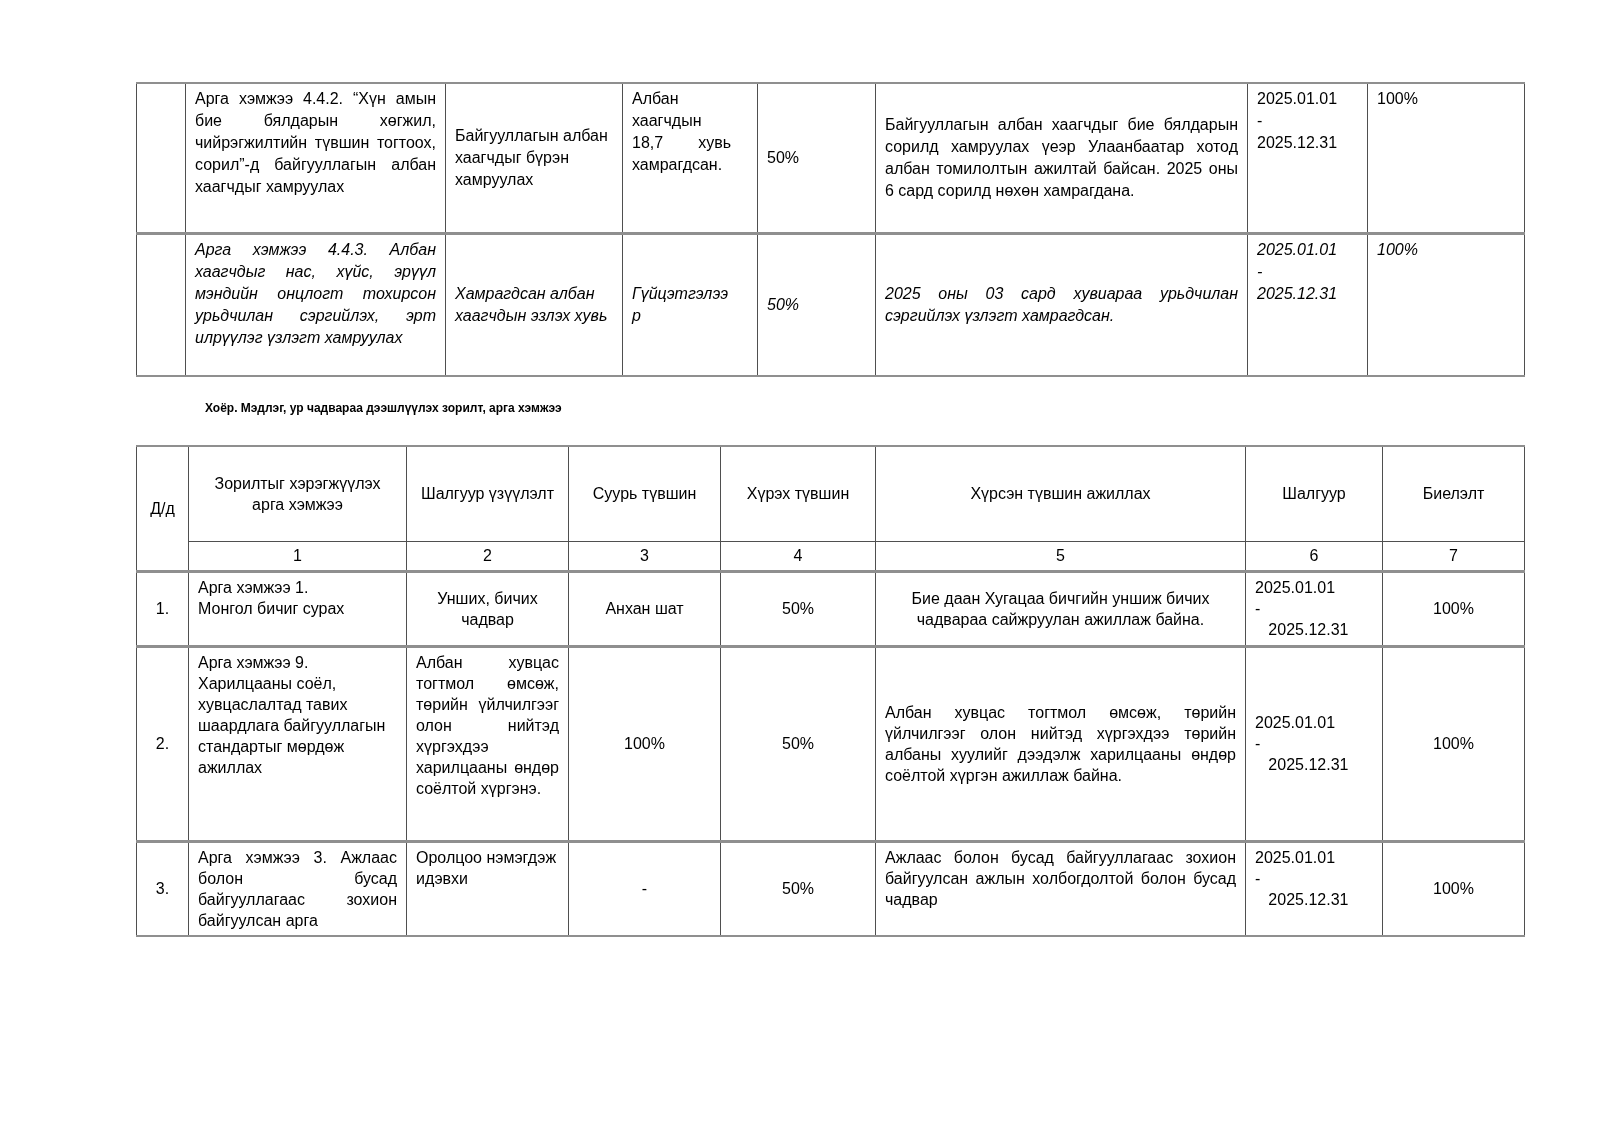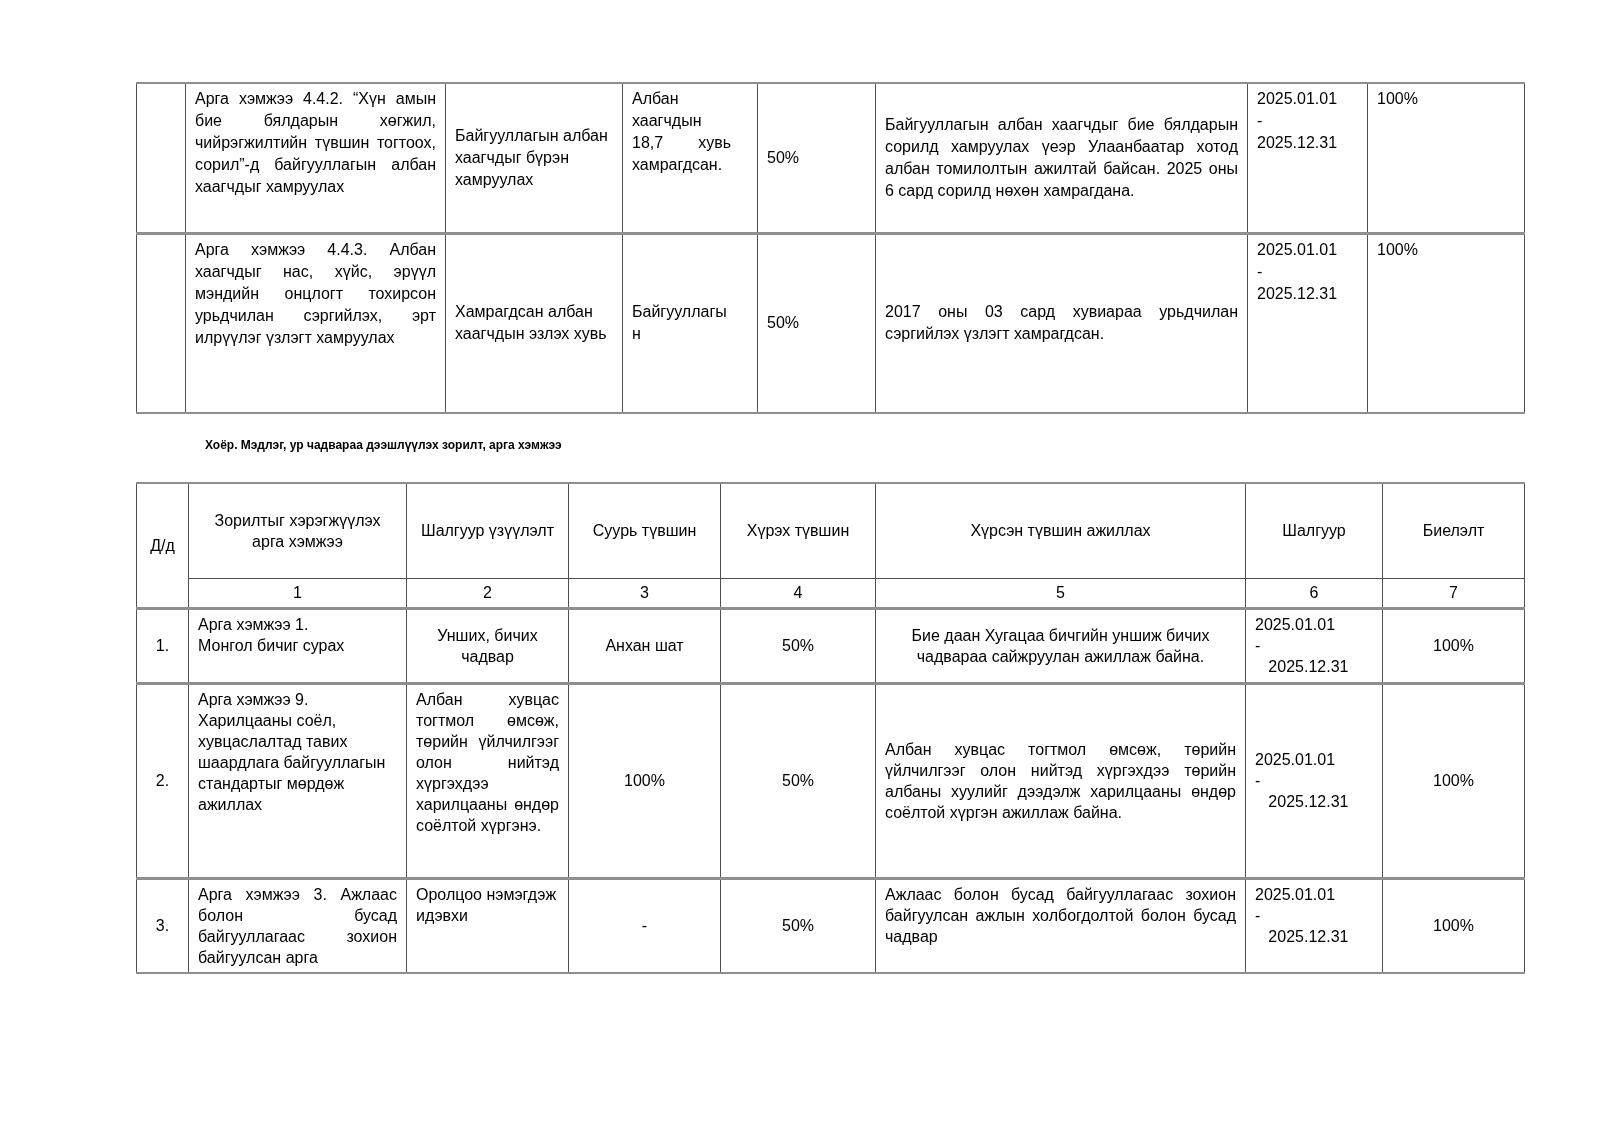--- a/index.html
+++ b/index.html
@@ -30,21 +30,21 @@
     padding: 4px 9px;
     overflow: hidden;
     overflow-wrap: break-word;
     vertical-align: middle;
   }
   table.t tr.sep td { border-top: 3px solid #8f8f8f; }
 
   .t1 { margin-top: 82px; }
   .t1 td { line-height: 22px; }
   .t1 tr.row-a { height: 150px; }
-  .t1 tr.row-b { height: 180px; }
+  .t1 tr.row-b { height: 143px; font-style: italic; }
   .t1 td.c4 { padding-right: 26px; }
   .t1 td.brk { word-break: break-all; }
 
   .sec-h {
     margin: 20px 0 26px 69px;
     font-size: 12px;
     font-weight: bold;
     line-height: 22px;
   }
 
@@ -89,23 +89,23 @@
           <td class="vm jc">Байгууллагын албан хаагчдыг бие бялдарын сорилд хамруулах үеэр Улаанбаатар хотод албан томилолтын ажилтай байсан. 2025 оны 6 сард сорилд нөхөн хамрагдана.</td>
           <td class="vt pre">2025.01.01
 -
 2025.12.31</td>
           <td class="vt">100%</td>
         </tr>
         <tr class="row-b sep">
           <td class="vt"></td>
           <td class="vt jc">Арга хэмжээ 4.4.3. Албан хаагчдыг нас, хүйс, эрүүл мэндийн онцлогт тохирсон урьдчилан сэргийлэх, эрт илрүүлэг үзлэгт хамруулах</td>
           <td class="vm">Хамрагдсан албан хаагчдын эзлэх хувь</td>
-          <td class="vm c4 brk">Байгууллагын</td>
+          <td class="vm c4 brk">Гүйцэтгэлээр</td>
           <td class="vm">50%</td>
-          <td class="vm jc">2017 оны 03 сард хувиараа урьдчилан сэргийлэх үзлэгт хамрагдсан.</td>
+          <td class="vm jc">2025 оны 03 сард хувиараа урьдчилан сэргийлэх үзлэгт хамрагдсан.</td>
           <td class="vt pre">2025.01.01
 -
 2025.12.31</td>
           <td class="vt">100%</td>
         </tr>
       </tbody>
     </table>
 
     <div class="sec-h">Хоёр. Мэдлэг, ур чадвараа дээшлүүлэх зорилт, арга хэмжээ</div>
 

